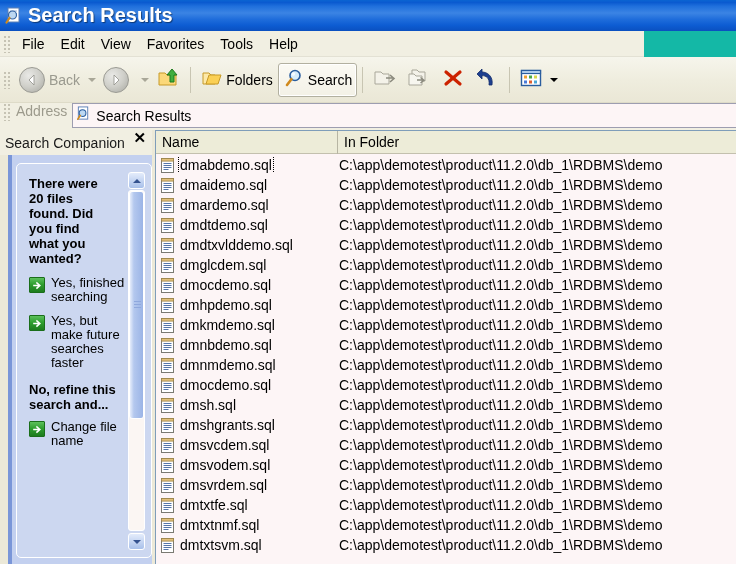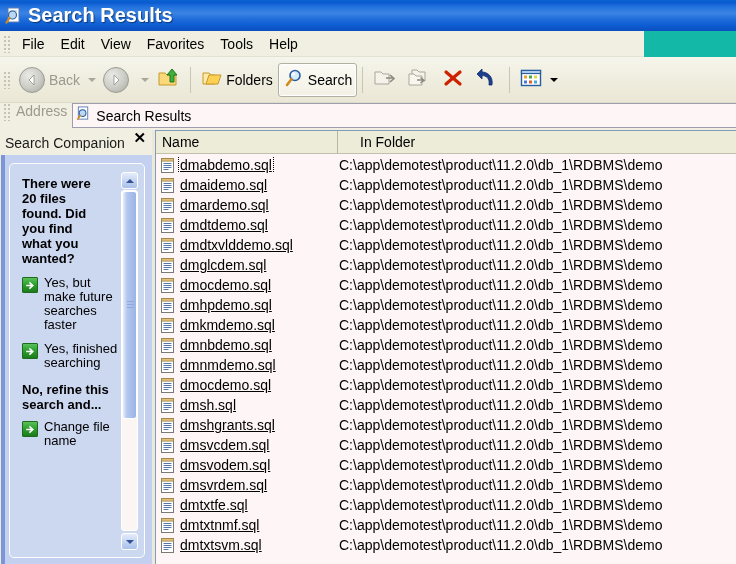--- a/index.html
+++ b/index.html
@@ -214,21 +214,21 @@
     position: absolute;
     right: 6px; top: 1px;
     font-size: 15px;
     font-weight: bold;
     color: #000;
     line-height: 14px;
     cursor: default;
   }
   .companion-body {
     position: absolute;
-    left: 1px; top: 25px;
+    left: 8px; top: 25px;
     width: 152px;
     height: 409px;
     background: #a6b6e8;
     background: linear-gradient(to right, #7a96d8 0px, #7a96d8 4px, #c3d0ef 4px, #c3d0ef 152px);
     box-sizing: border-box;
     padding: 8px 6px 0 8px;
   }
   .companion-panel {
     position: relative;
     background: #ccd7f0;
@@ -353,21 +353,20 @@
     box-sizing: border-box;
     overflow: hidden;
   }
   .list-header {
     display: flex;
     height: 23px;
     background: #edecd8;
     border-bottom: 1px solid #c3c0ae;
     box-sizing: border-box;
     align-items: center;
-    gap: 16px;
   }
   .col-head {
     font-size: 14px;
     color: #000;
     padding-left: 6px;
     box-sizing: border-box;
     height: 23px;
     display: flex;
     align-items: center;
     white-space: nowrap;
@@ -393,21 +392,20 @@
   }
   .file-icon {
     width: 13px; height: 15px;
     flex: 0 0 auto;
     margin-right: 5px;
     position: relative;
   }
   .fname {
     font-size: 14px;
     color: #000;
-    text-decoration: underline;
     white-space: nowrap;
     cursor: default;
     padding: 0 1px;
   }
   .row.focused .fname {
     outline: 1px dotted #000;
     outline-offset: 0px;
   }
   .cell-folder {
     font-size: 14px;
@@ -589,30 +587,30 @@
         <div class="companion-panel">
 
           <div class="comp-heading">There were 20 files found. Did you find what you wanted?</div>
 
           <div class="comp-link-row">
             <span class="green-arrow">
               <svg width="11" height="11" viewBox="0 0 11 11">
                 <path d="M2 5.5 L7 5.5 M5 3 L7.8 5.5 L5 8" fill="none" stroke="#ffffff" stroke-width="1.6" stroke-linecap="square"></path>
               </svg>
             </span>
-            <span class="comp-link-text">Yes, but make future searches faster</span>
+            <span class="comp-link-text">Yes, finished searching</span>
           </div>
 
           <div class="comp-link-row">
             <span class="green-arrow">
               <svg width="11" height="11" viewBox="0 0 11 11">
                 <path d="M2 5.5 L7 5.5 M5 3 L7.8 5.5 L5 8" fill="none" stroke="#ffffff" stroke-width="1.6" stroke-linecap="square"></path>
               </svg>
             </span>
-            <span class="comp-link-text">Yes, finished searching</span>
+            <span class="comp-link-text">Yes, but make future searches faster</span>
           </div>
 
           <div class="comp-sub-heading">No, refine this search and...</div>
 
           <div class="comp-link-row">
             <span class="green-arrow">
               <svg width="11" height="11" viewBox="0 0 11 11">
                 <path d="M2 5.5 L7 5.5 M5 3 L7.8 5.5 L5 8" fill="none" stroke="#ffffff" stroke-width="1.6" stroke-linecap="square"></path>
               </svg>
             </span>

